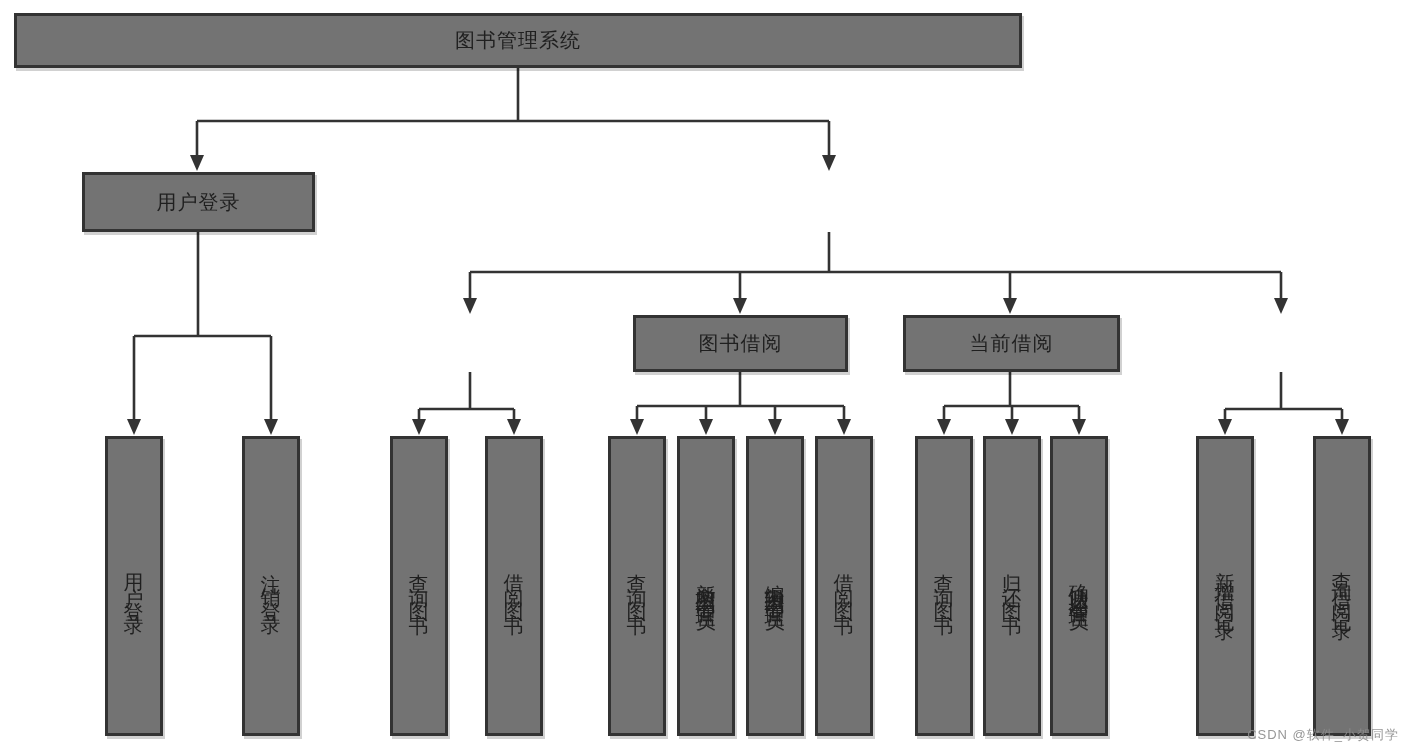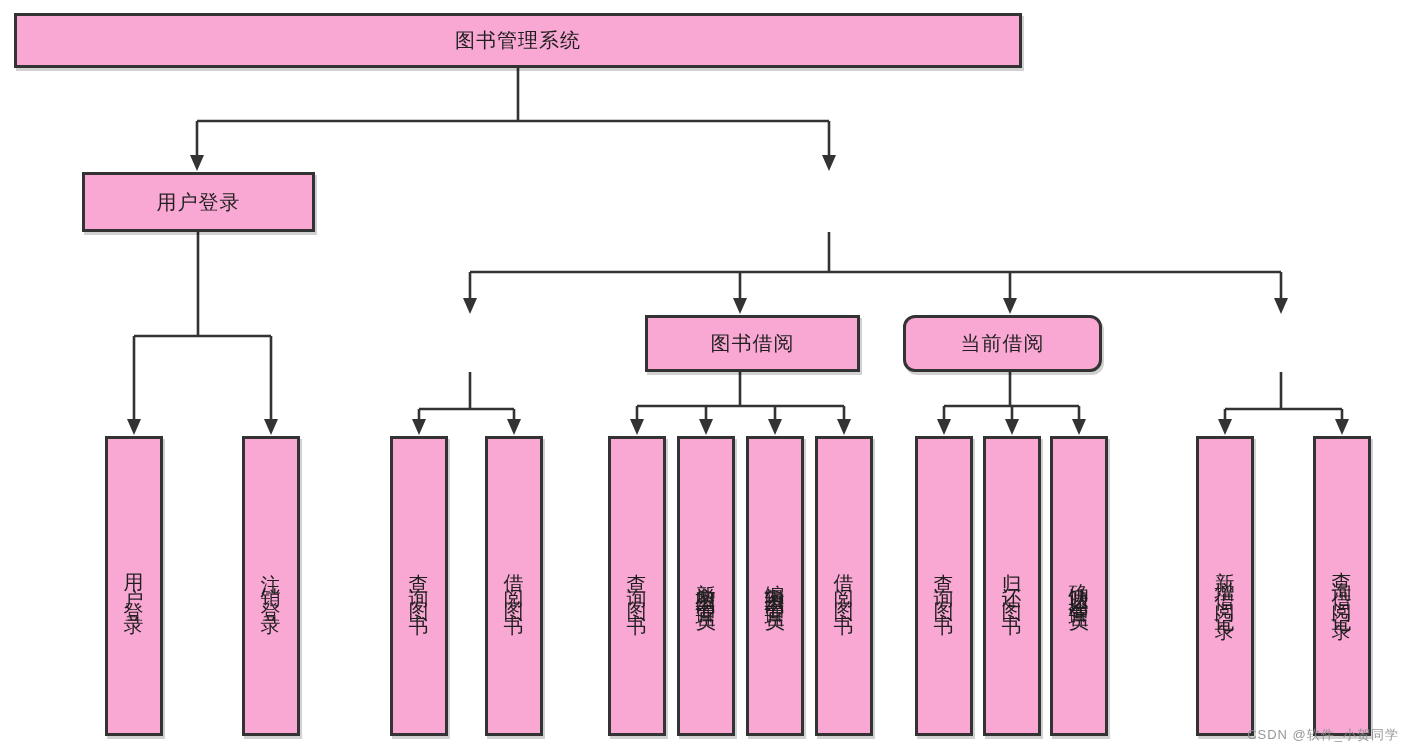--- a/index.html
+++ b/index.html
@@ -14,21 +14,21 @@
   .wires {
     position: absolute;
     left: 0; top: 0;
     width: 1405px; height: 747px;
     pointer-events: none;
   }
   .box {
     position: absolute;
     box-sizing: border-box;
     border: 3px solid #333333;
-    background: #f9a8d4;
+    background: #737373;
     box-shadow: 2px 3px 0 rgba(0,0,0,0.18);
     display: flex;
     align-items: center;
     justify-content: center;
     color: #1f1f1f;
     font-size: 20px;
     letter-spacing: 1px;
     text-align: center;
   }
   .leaf span {
@@ -95,24 +95,24 @@
   </svg>
 
   <div class="box" style="left:14px; top:13px; width:1008px; height:55px;">
     <span>图书管理系统</span>
   </div>
 
   <div class="box" style="left:82px; top:172px; width:233px; height:60px;">
     <span>用户登录</span>
   </div>
 
-  <div class="box" style="left:633px; top:315px; width:215px; height:57px;margin-left:12px;">
+  <div class="box" style="left:633px; top:315px; width:215px; height:57px;">
     <span>图书借阅</span>
   </div>
-  <div class="box" style="left:903px; top:315px; width:199px; height:57px;border-radius:12px;">
+  <div class="box" style="left:903px; top:315px; width:217px; height:57px;">
     <span>当前借阅</span>
   </div>
 
   <div class="box leaf ls-lg" style="left:105px; top:436px; width:58px; height:300px;">
     <span>用户登录</span>
   </div>
   <div class="box leaf ls-lg" style="left:242px; top:436px; width:58px; height:300px;">
     <span>注销登录</span>
   </div>
 

